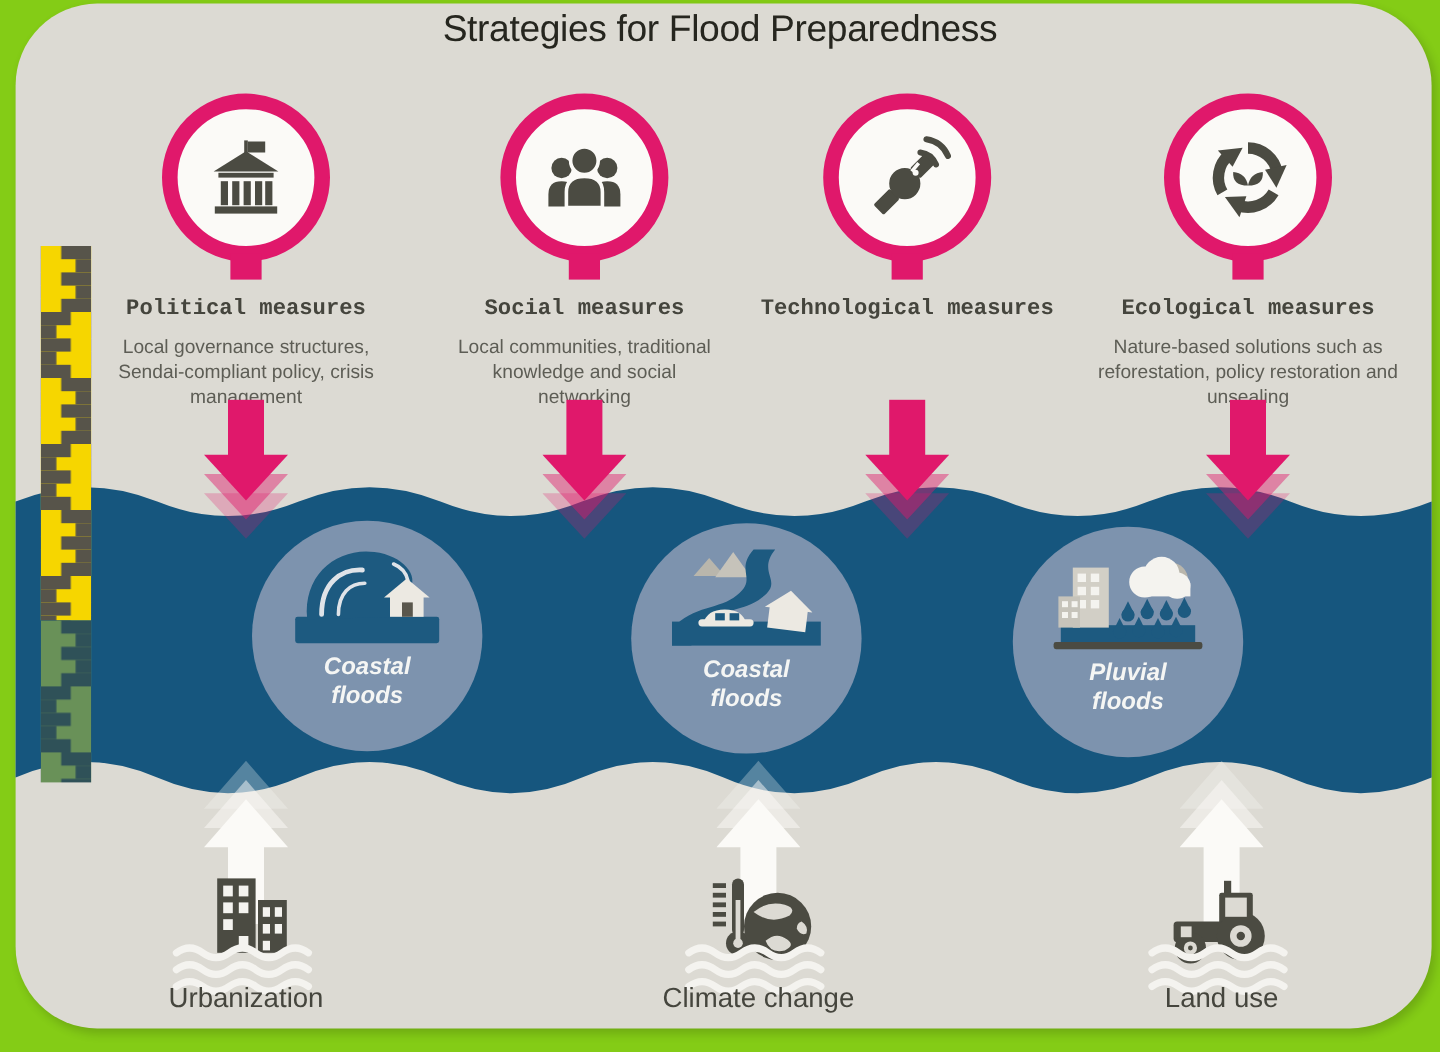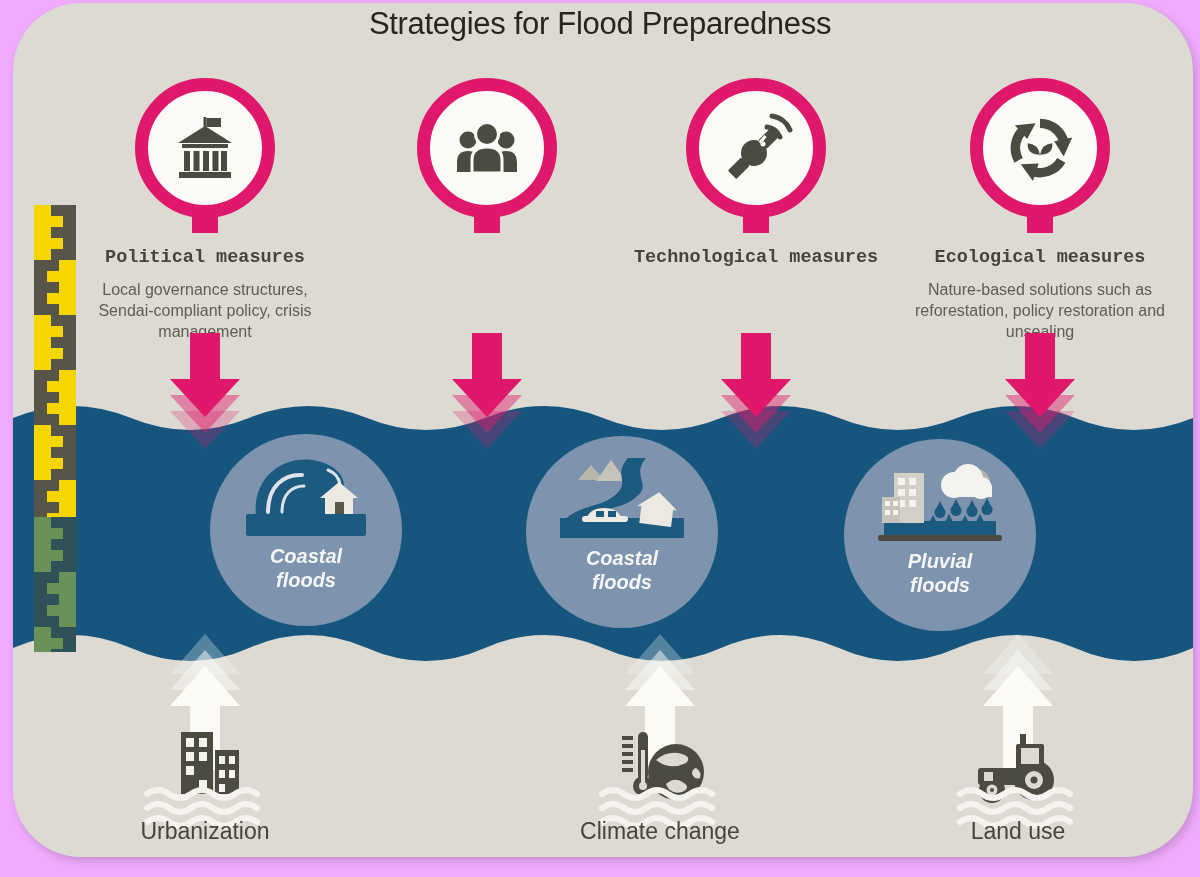--- a/index.html
+++ b/index.html
@@ -1,16 +1,16 @@
 <!DOCTYPE html>
 <html><head>
 <meta charset="utf-8">
 <style>
   html,body{margin:0;padding:0;background:#ffffff;}
-  .canvas{position:relative;width:1200px;height:877px;background:#f0abfc;overflow:hidden;
+  .canvas{position:relative;width:1200px;height:877px;background:#84cc16;overflow:hidden;
           font-family:"Liberation Sans", sans-serif;}
   .card{position:absolute;left:13px;top:3px;width:1180px;height:854px;border-radius:68px;
         background:#dcdad3;box-shadow:3px 4px 8px rgba(0,0,0,.16);}
   .title{position:absolute;left:0;top:6px;width:1200px;text-align:center;
          font-size:31px;font-weight:500;color:#26261f;letter-spacing:-.3px;}
   .scene{position:absolute;left:0;top:0;z-index:1;pointer-events:none;}
 
   
   .measure{position:absolute;top:78px;width:290px;text-align:center;z-index:3;}
   .ring{box-sizing:border-box;width:140px;height:140px;margin:0 auto;border-radius:50%;
@@ -123,20 +123,24 @@
           <circle cx="16" cy="27" r="8.5"></circle>
           <path d="M5 59 v-10 q0 -11 11 -11 q11 0 11 11 v10 z"></path>
           <circle cx="54" cy="27" r="8.5"></circle>
           <path d="M43 59 v-10 q0 -11 11 -11 q11 0 11 11 v10 z"></path>
           <circle cx="35" cy="21" r="11.5" stroke="#fbfaf7" stroke-width="3"></circle>
           <path d="M20 60 v-13 q0 -13 15 -13 q15 0 15 13 v13 z" stroke="#fbfaf7" stroke-width="3"></path>
         </g>
       </svg>
     </div>
     <div class="ring-tab"></div>
+    <h3>Social measures</h3>
+    <p>Local communities, traditional
+knowledge and social
+networking</p>
     <svg class="down-arrow" width="70" height="120" viewBox="0 0 70 120">
       <polygon points="0,78 70,78 35,116" fill="#e0186b" opacity="0.25"></polygon>
       <polygon points="0,62 70,62 35,100" fill="#e0186b" opacity="0.45"></polygon>
       <rect x="20" y="0" width="30" height="50" fill="#e0186b"></rect>
       <polygon points="0,46 70,46 35,84" fill="#e0186b"></polygon>
     </svg>
   </div>
 
   <div class="measure" style="left:611px">
     <div class="ring">
@@ -326,21 +330,21 @@
     <svg class="driver-waves" width="140" height="44" viewBox="0 0 140 44">
       <g stroke="#f4f3ef" stroke-width="6" fill="none" stroke-linecap="round">
         <path d="M12 8 q11 -8 22 0 t22 0 t22 0 t22 0 t22 0"></path>
         <path d="M12 22 q11 -8 22 0 t22 0 t22 0 t22 0 t22 0"></path>
         <path d="M12 36 q11 -8 22 0 t22 0 t22 0 t22 0 t22 0"></path>
       </g>
     </svg>
     <div class="driver-label">Urbanization</div>
   </div>
 
-  <div class="driver" style="left:585px">
+  <div class="driver" style="left:557px">
     <svg class="up-arrow" width="70" height="145" viewBox="0 0 70 145">
       <polygon points="35,6 0,46 70,46" fill="#fbfaf7" opacity="0.28"></polygon>
       <polygon points="35,22 0,62 70,62" fill="#fbfaf7" opacity="0.5"></polygon>
       <rect x="20" y="74" width="30" height="68" fill="#fbfaf7"></rect>
       <polygon points="35,38 0,78 70,78" fill="#fbfaf7"></polygon>
     </svg>
     <svg class="driver-icon" width="104" height="74" viewBox="0 0 104 74">
       <g fill="#4b4b42">
         <rect x="14" y="8" width="11" height="4"></rect>
         <rect x="14" y="16" width="11" height="4"></rect>

